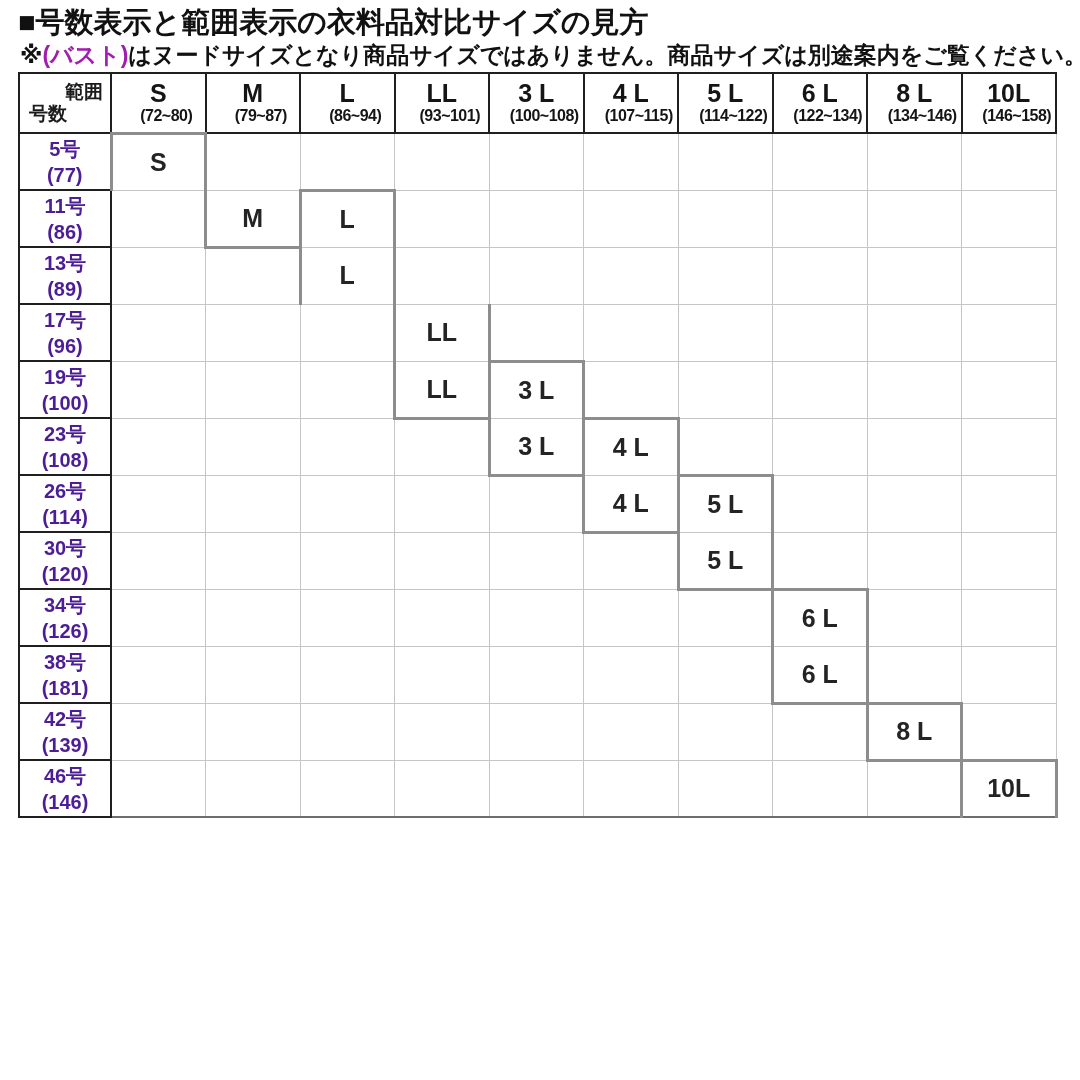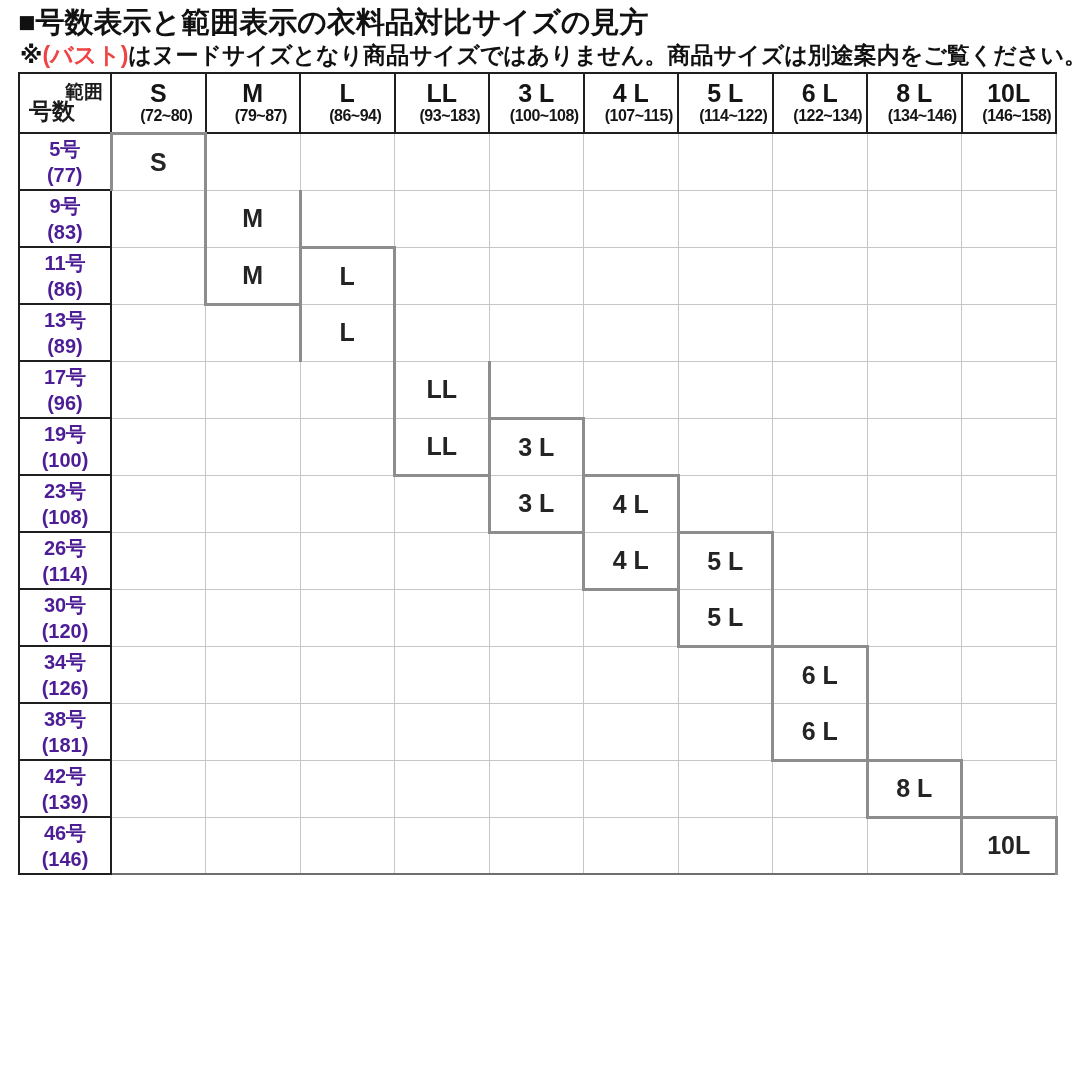--- a/index.html
+++ b/index.html
@@ -16,21 +16,21 @@
   .title {
     position: absolute; left: 18px; top: 3px;
     font-size: 29px; font-weight: bold; white-space: nowrap;
     color: #111;
   }
   .note {
     position: absolute; left: 20px; top: 40px;
     font-size: 23px; font-weight: bold; white-space: nowrap;
     color: #111;
   }
-  .note .hl { color: #ef4444; }
+  .note .hl { color: #a21caf; }
 
   table.size {
     position: absolute; left: 18px; top: 72px;
     border-collapse: collapse; table-layout: fixed;
   }
   col.c0 { width: 92px; }
   col.c  { width: 94.5px; }
   table.size th, table.size td {
     padding: 0; margin: 0;
     text-align: center; vertical-align: middle;
@@ -58,21 +58,21 @@
   th.corner {
     border: 2px solid #1f1f1f;
     position: relative;
     background: linear-gradient(to bottom right,
       transparent calc(50% - 1px),
       #3a3a3a calc(50% - 1px),
       #3a3a3a calc(50% + 1px),
       transparent calc(50% + 1px));
   }
   .corner .tr { position: absolute; top: 5px; right: 7px; font-size: 19px; }
-  .corner .bl { position: absolute; bottom: 5px; left: 9px; font-size: 23px; }
+  .corner .bl { position: absolute; bottom: 5px; left: 9px; font-size: 19px; }
 
   
   td.bl3 { border-left: 3px solid #8d8d8d; }
   td.br3 { border-right: 3px solid #8d8d8d; }
   td.bt3 { border-top: 3px solid #8d8d8d; }
   td.bb3 { border-bottom: 3px solid #8d8d8d; }
 </style>
 </head>
 <body>
 
@@ -109,21 +109,21 @@
           <th class="hdr">
             <div class="lbl">M</div>
             <div class="rng">(79~87)</div>
           </th>
           <th class="hdr">
             <div class="lbl">L</div>
             <div class="rng">(86~94)</div>
           </th>
           <th class="hdr">
             <div class="lbl">LL</div>
-            <div class="rng">(93~183)</div>
+            <div class="rng">(93~101)</div>
           </th>
           <th class="hdr">
             <div class="lbl">3 L</div>
             <div class="rng">(100~108)</div>
           </th>
           <th class="hdr">
             <div class="lbl">4 L</div>
             <div class="rng">(107~115)</div>
           </th>
           <th class="hdr">
@@ -156,36 +156,20 @@
           <td class="cell"></td>
           <td class="cell"></td>
           <td class="cell"></td>
           <td class="cell"></td>
           <td class="cell"></td>
           <td class="cell"></td>
           <td class="cell"></td>
         </tr>
         <tr>
           <th class="rowlbl">
-            <div>9号</div>
-            <div>(83)</div>
-          </th>
-          <td class="cell"></td>
-          <td class="cell bl3 br3">M</td>
-          <td class="cell"></td>
-          <td class="cell"></td>
-          <td class="cell"></td>
-          <td class="cell"></td>
-          <td class="cell"></td>
-          <td class="cell"></td>
-          <td class="cell"></td>
-          <td class="cell"></td>
-        </tr>
-        <tr>
-          <th class="rowlbl">
             <div>11号</div>
             <div>(86)</div>
           </th>
           <td class="cell"></td>
           <td class="cell bl3 br3 bb3">M</td>
           <td class="cell bl3 br3 bt3">L</td>
           <td class="cell"></td>
           <td class="cell"></td>
           <td class="cell"></td>
           <td class="cell"></td>

